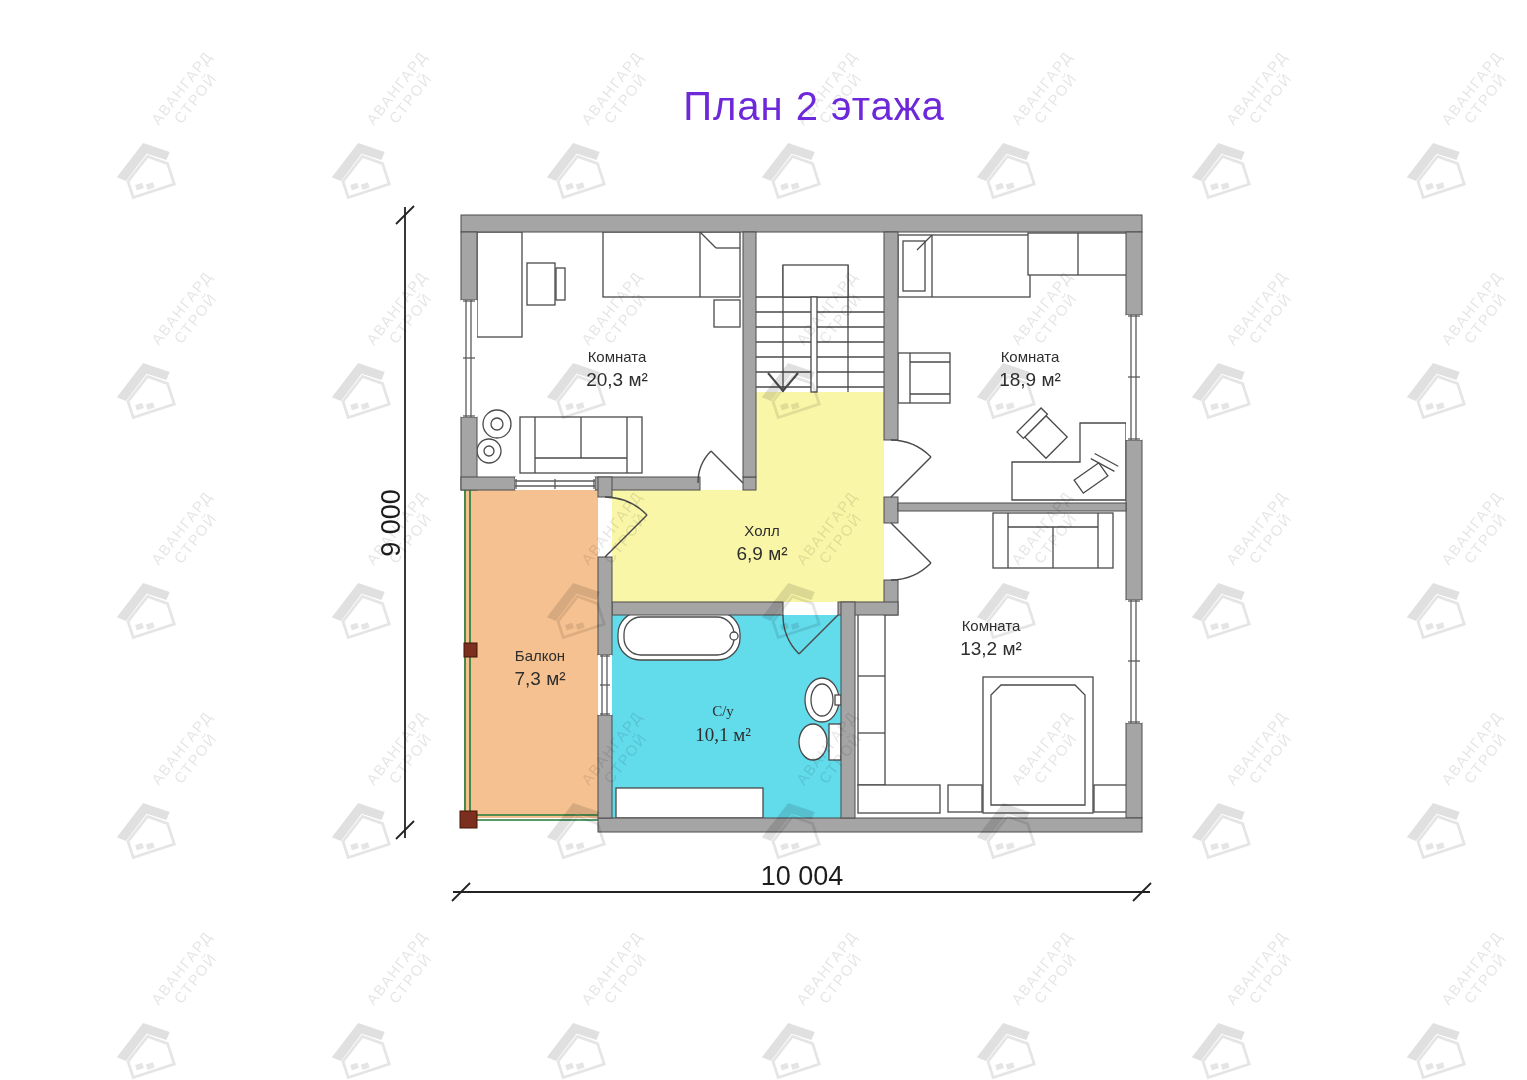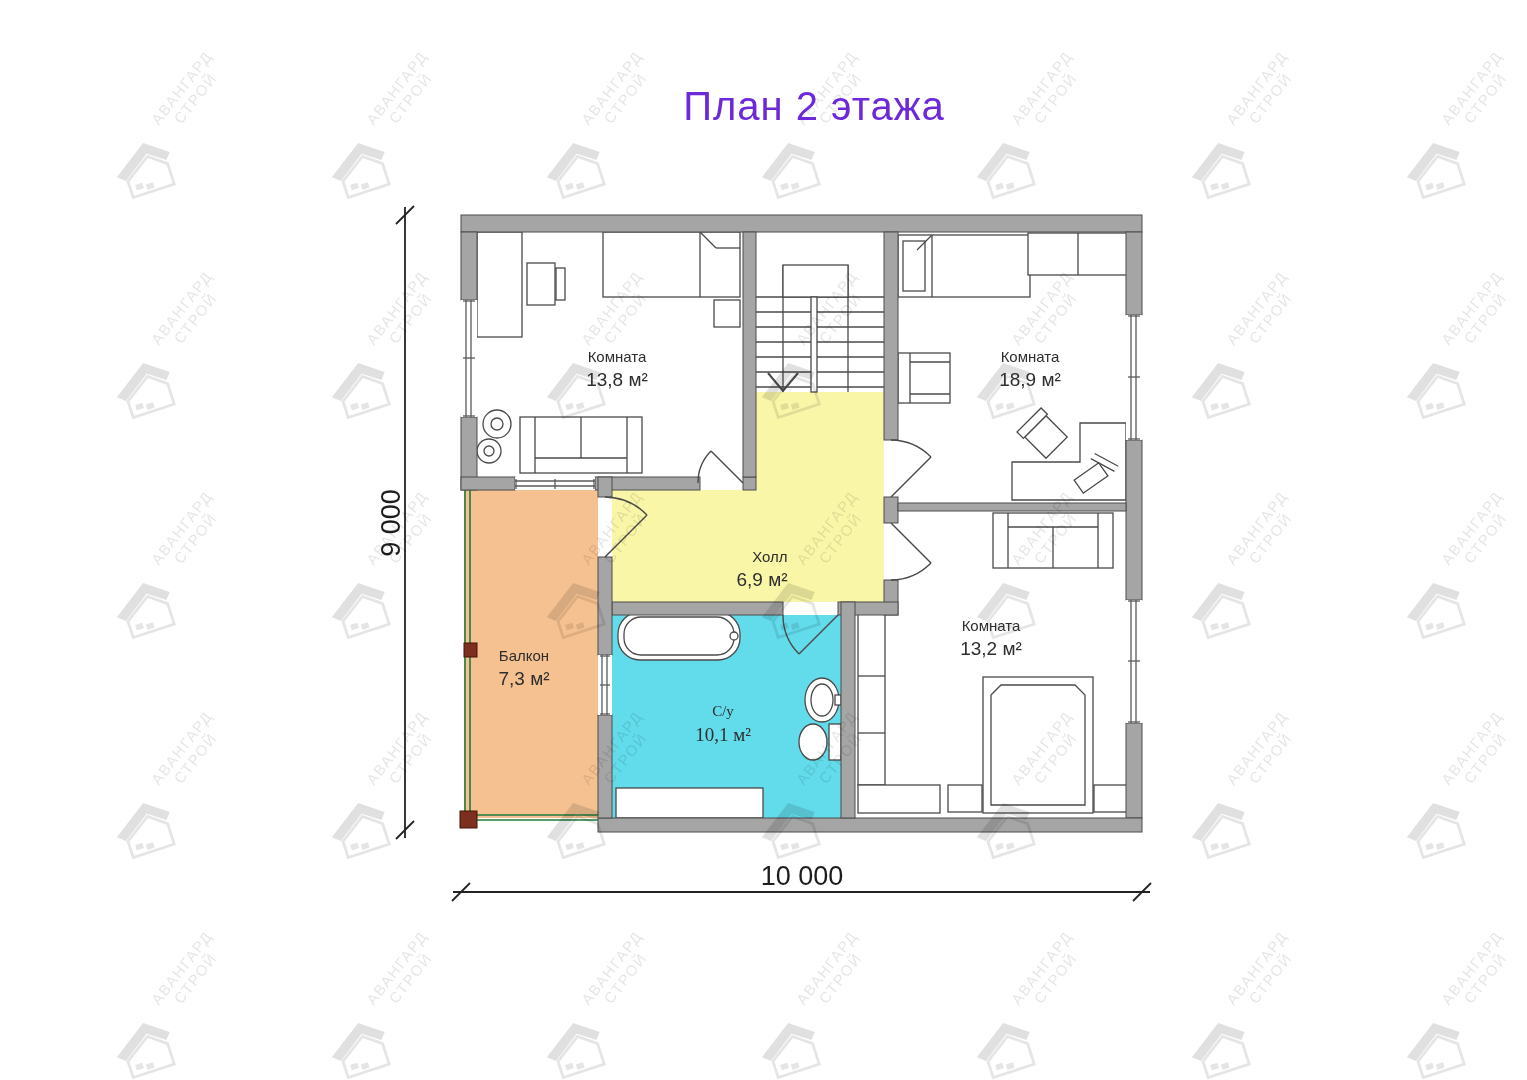--- a/index.html
+++ b/index.html
@@ -16,22 +16,22 @@
               font-size:40px;letter-spacing:1px;color:#6d28d9;white-space:nowrap;font-weight:400;}
   .room-label{position:absolute;transform:translate(-50%,-50%);text-align:center;
               color:#2e2e2e;line-height:23px;white-space:nowrap;}
   .room-label .rname{font-size:15px;display:block;}
   .room-label .rarea{font-size:19px;display:block;}
   .dim-label{position:absolute;font-size:27px;color:#1c1c1c;white-space:nowrap;}
   .dim-w{left:802px;top:876px;transform:translate(-50%,-50%);}
   .dim-h{left:391px;top:523px;transform:translate(-50%,-50%) rotate(-90deg);}
   .lbl-13{left:617px;top:368px;}
   .lbl-14{left:1030px;top:368px;}
-  .lbl-hall{left:762px;top:568px;text-align:right;}
-  .lbl-balc{left:524px;top:667px;}
+  .lbl-hall{left:762px;top:542px;}
+  .lbl-balc{left:540px;top:667px;}
   .lbl-su{left:723px;top:723px;font-family:Liberation Serif, serif;}
   .lbl-17{left:991px;top:637px;}
 </style>
 </head>
 <body>
 
 <div class="stage">
 
   <svg class="plan-svg" viewBox="0 0 1527 1080">
 
@@ -681,21 +681,21 @@
           <div>АВАНГАРД</div>
           <div class="l2">СТРОЙ</div>
         </div>
       </div>
     </div>
 
   <div class="page-title">План 2 этажа</div>
 
   <div class="room-label lbl-13">
     <span class="rname">Комната</span>
-    <span class="rarea">13,8 м²</span>
+    <span class="rarea">20,3 м²</span>
   </div>
   <div class="room-label lbl-14">
     <span class="rname">Комната</span>
     <span class="rarea">18,9 м²</span>
   </div>
   <div class="room-label lbl-hall">
     <span class="rname">Холл</span>
     <span class="rarea">6,9 м²</span>
   </div>
   <div class="room-label lbl-balc">
@@ -704,15 +704,15 @@
   </div>
   <div class="room-label lbl-su">
     <span class="rname">С/у</span>
     <span class="rarea">10,1 м²</span>
   </div>
   <div class="room-label lbl-17">
     <span class="rname">Комната</span>
     <span class="rarea">13,2 м²</span>
   </div>
 
-  <div class="dim-label dim-w">10 000</div>
+  <div class="dim-label dim-w">10 004</div>
   <div class="dim-label dim-h">9 000</div>
 </div>
 
 </body></html>

